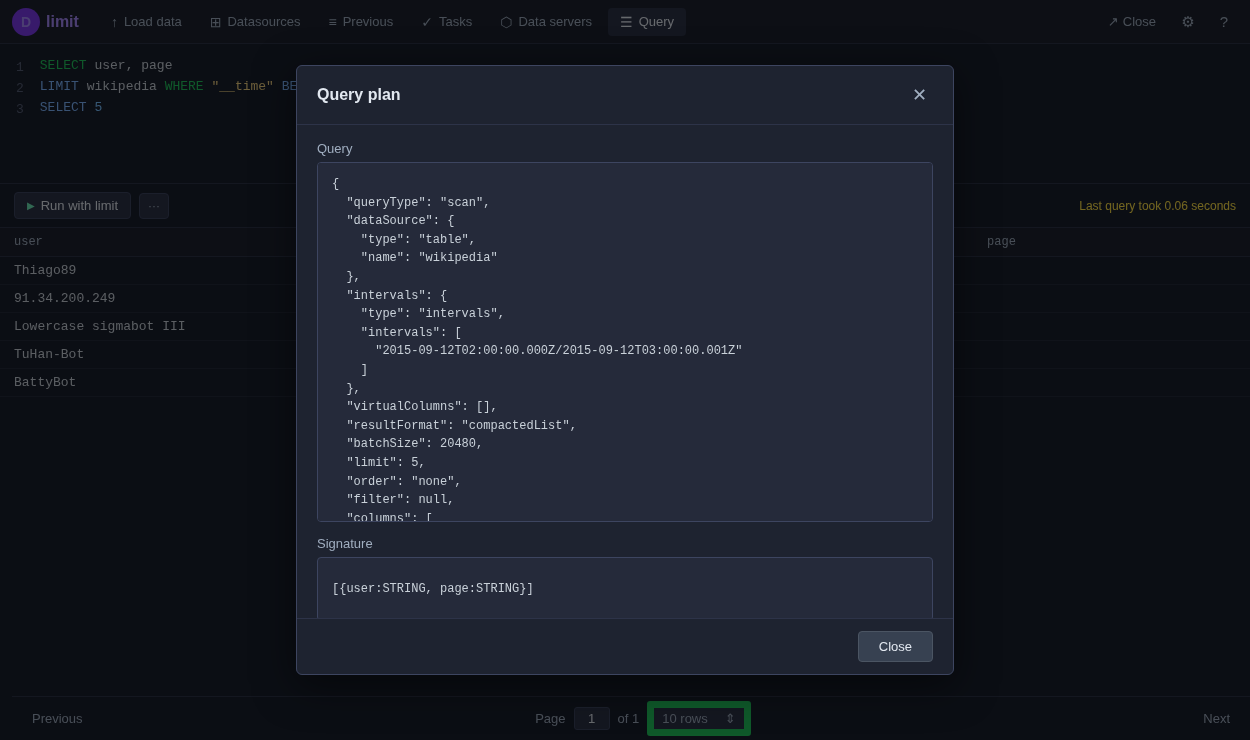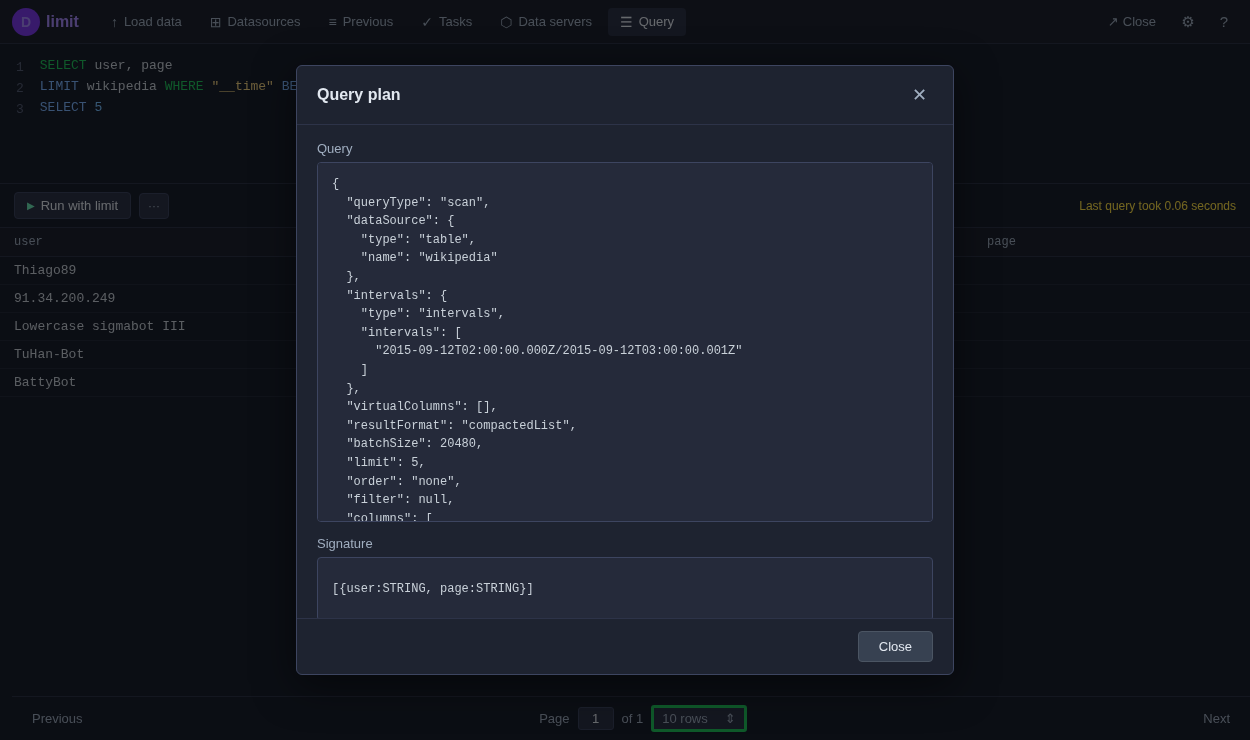--- a/index.html
+++ b/index.html
@@ -203,21 +203,21 @@
       padding: 3px 8px;
       width: 36px;
       text-align: center;
       font-size: 13px;
     }
     .rows-select {
       display: flex;
       align-items: center;
       gap: 17px;
       background: #2d3348;
-      border: 3px solid #22c55e;
+      border: 7px solid #22c55e;
       border-radius: 3px;
       padding: 3px 8px;
       cursor: pointer;
     }
     .prev-btn, .next-btn {
       color: #a0aec0;
       cursor: pointer;
     }
 
     

